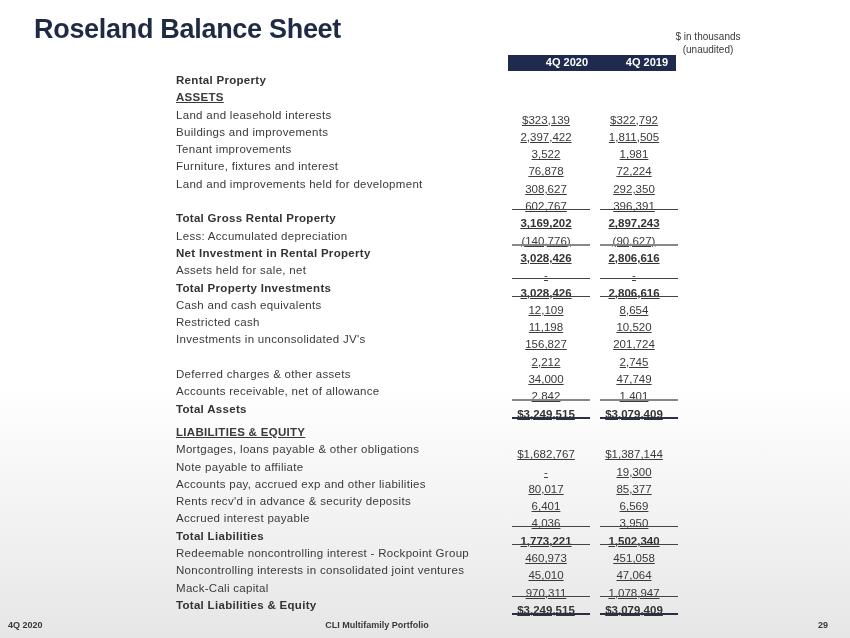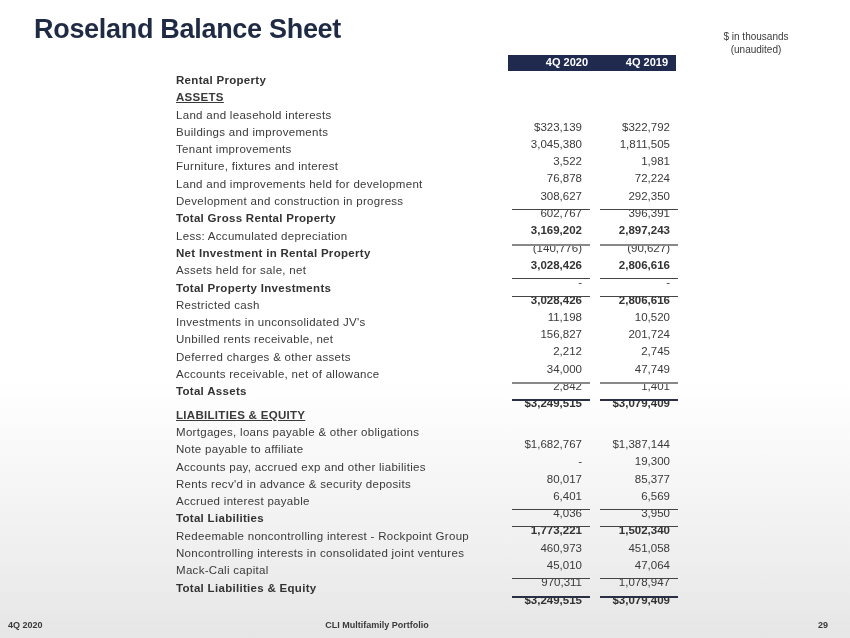--- a/index.html
+++ b/index.html
@@ -9,35 +9,35 @@
     font-family: "Liberation Sans", sans-serif;
     color: #3a3a3a;
   }
   .title {
     position: absolute; left: 34px; top: 14px;
     font-family: "Liberation Sans", sans-serif;
     font-weight: bold; font-size: 27px; color: #1f2a44;
     letter-spacing: -0.3px;
   }
   .units {
-    position: absolute; left: 720px; top: 30px; width: 72px;
+    position: absolute; left: 672px; top: 30px; width: 72px;
     text-align: center; font-size: 10px; color: #3a3a3a; line-height: 13px;
   }
   .colhead {
     position: absolute; left: 508px; top: 55px; width: 168px; height: 16px;
     background: #1f2a4e; color: #ffffff; font-weight: bold; font-size: 11px;
   }
   .colhead span { position: absolute; top: 1px; width: 70px; text-align: right; }
   .colhead .c1 { left: 10px; }
   .colhead .c2 { left: 90px; }
 
   .tbl { position: absolute; left: 176px; top: 72px; width: 500px; }
   .row { position: relative; height: 17.3px; font-size: 11.5px; line-height: 17px; }
   .row .lbl { position: absolute; left: 0; top: 0; white-space: nowrap; letter-spacing: 0.3px; }
-  .row .v { position: absolute; top: 12px; width: 72px; text-align: right; white-space: nowrap; }
+  .row .v { position: absolute; top: 5px; width: 72px; text-align: center; white-space: nowrap; text-decoration: underline; }
   .row .v1 { left: 334px; }
   .row .v2 { left: 422px; }
   .row.bold { font-weight: bold; color: #333; }
   .row.section .lbl { text-decoration: underline; font-weight: bold; }
   .line { position: absolute; height: 0; border-top: 1px solid #444; width: 78px; }
   .line.l1 { left: 336px; }
   .line.l2 { left: 424px; }
   .line.thick { border-top: 2px solid #2a2f44; }
   .line.grey { border-top: 2px solid #888; }
   .gap { height: 6px; }
@@ -69,40 +69,39 @@
     <span class="lbl">ASSETS</span>
   </div>
 
   <div class="row">
       <span class="lbl">Land and leasehold interests</span>
       <span class="v v1">$323,139</span>
       <span class="v v2">$322,792</span>
     </div>
   <div class="row">
       <span class="lbl">Buildings and improvements</span>
-      <span class="v v1">3,045,380</span>
+      <span class="v v1">2,397,422</span>
       <span class="v v2">1,811,505</span>
     </div>
   <div class="row">
       <span class="lbl">Tenant improvements</span>
       <span class="v v1">3,522</span>
       <span class="v v2">1,981</span>
     </div>
   <div class="row">
       <span class="lbl">Furniture, fixtures and interest</span>
       <span class="v v1">76,878</span>
       <span class="v v2">72,224</span>
     </div>
   <div class="row">
       <span class="lbl">Land and improvements held for development</span>
       <span class="v v1">308,627</span>
       <span class="v v2">292,350</span>
     </div>
   <div class="row">
-      <span class="lbl">Development and construction in progress</span>
       <span class="v v1">602,767</span>
       <span class="v v2">396,391</span>
     <div class="line l1" style="top:16px"></div>
       <div class="line l2" style="top:16px"></div>
     </div>
   <div class="row bold">
       <span class="lbl">Total Gross Rental Property</span>
       <span class="v v1">3,169,202</span>
       <span class="v v2">2,897,243</span>
     </div>
@@ -126,31 +125,35 @@
       <div class="line l2" style="top:16px"></div>
     </div>
   <div class="row bold">
       <span class="lbl">Total Property Investments</span>
       <span class="v v1">3,028,426</span>
       <span class="v v2">2,806,616</span>
     <div class="line l1" style="top:16px"></div>
       <div class="line l2" style="top:16px"></div>
     </div>
   <div class="row">
+      <span class="lbl">Cash and cash equivalents</span>
+      <span class="v v1">12,109</span>
+      <span class="v v2">8,654</span>
+    </div>
+  <div class="row">
       <span class="lbl">Restricted cash</span>
       <span class="v v1">11,198</span>
       <span class="v v2">10,520</span>
     </div>
   <div class="row">
       <span class="lbl">Investments in unconsolidated JV's</span>
       <span class="v v1">156,827</span>
       <span class="v v2">201,724</span>
     </div>
   <div class="row">
-      <span class="lbl">Unbilled rents receivable, net</span>
       <span class="v v1">2,212</span>
       <span class="v v2">2,745</span>
     </div>
   <div class="row">
       <span class="lbl">Deferred charges &amp; other assets</span>
       <span class="v v1">34,000</span>
       <span class="v v2">47,749</span>
     </div>
   <div class="row">
       <span class="lbl">Accounts receivable, net of allowance</span>

